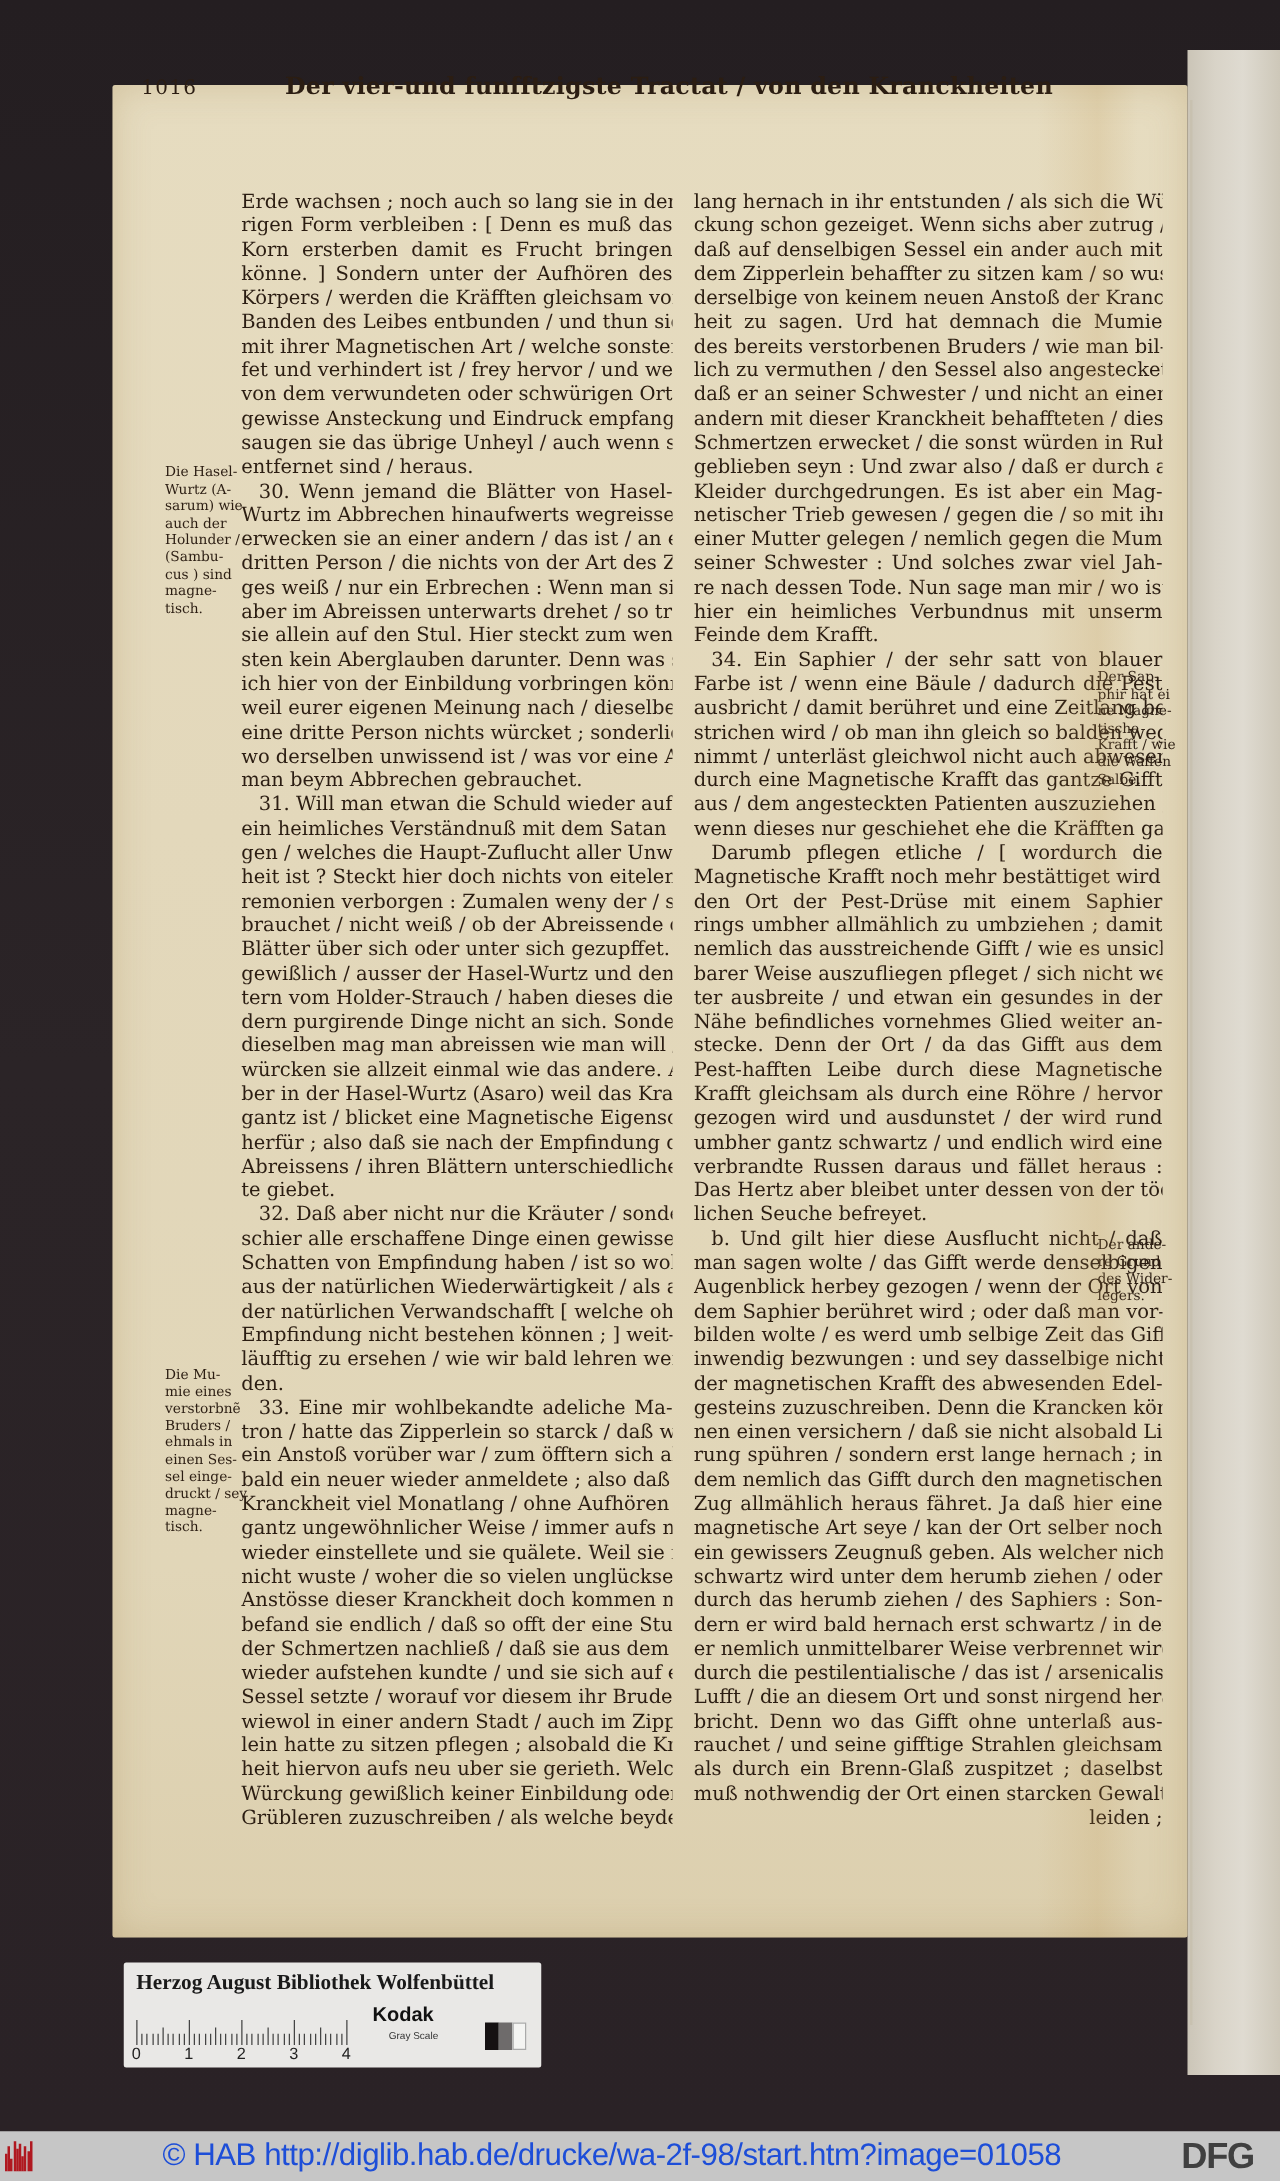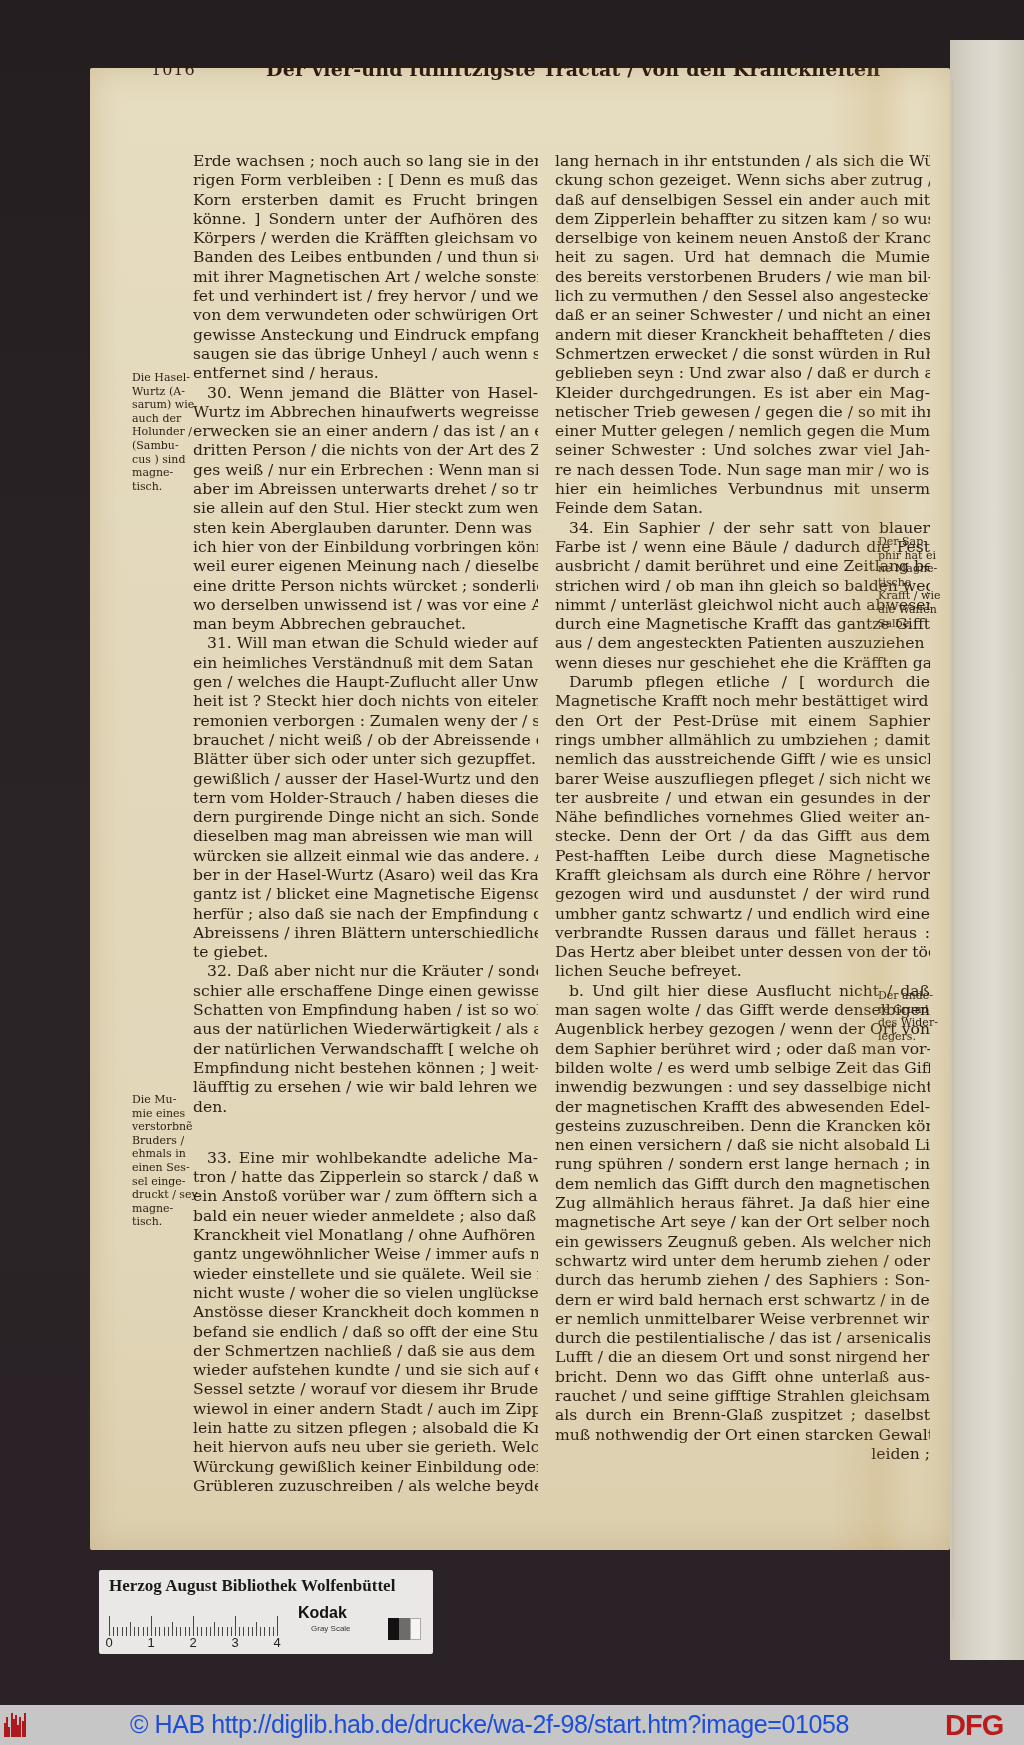--- a/index.html
+++ b/index.html
@@ -83,32 +83,32 @@
   .footer-logo {
     position:absolute; left:4px; top:8px; width:22px; height:24px;
   }
   .footer-logo span { position:absolute; bottom:0; width:2px; background:#b01820; }
   .footer-text {
     position:absolute; left:130px; top:5px; font-family:"Liberation Sans", sans-serif;
     font-size:25px; color:#1d4ed8; white-space:nowrap; letter-spacing:-.4px;
   }
   .dfg {
     position:absolute; left:945px; top:4px; font-family:"Liberation Sans", sans-serif;
-    font-weight:bold; font-size:29px; color:#b91c1c; letter-spacing:-1px;
+    font-weight:bold; font-size:29px; color:#404040; letter-spacing:-1px;
   }
 </style>
 </head>
 <body>
 
 <div class="backdrop"></div>
 <div class="next-leaf"></div>
 <div class="next-leaf-line"></div>
 
 <div class="page">
-  <div class="running-head ink" style="left:23px;top:-10px;margin-left:38px;">
+  <div class="running-head ink" style="left:23px;top:-10px;">
     <span class="folio">1016</span>
     <span class="head-title">Der vier-und funfftzigste Tractat / von den Kranckheiten</span>
   </div>
 
   <div class="col col-left ink" id="colL">
       <span class="line">Erde wachsen ; noch auch so lang sie in der vo-</span>
       <span class="line">rigen Form verbleiben : [ Denn es muß das</span>
       <span class="line">Korn ersterben damit es Frucht bringen</span>
       <span class="line">könne. ] Sondern unter der Aufhören des</span>
       <span class="line">Körpers / werden die Kräfften gleichsam von den</span>
@@ -150,21 +150,21 @@
       <span class="line">Abreissens / ihren Blättern unterschiedliche Kräff-</span>
       <span class="line last">te giebet.</span>
       <span class="line" style="text-indent: 14px;">32. Daß aber nicht nur die Kräuter / sondern</span>
       <span class="line">schier alle erschaffene Dinge einen gewissen</span>
       <span class="line">Schatten von Empfindung haben / ist so wohl</span>
       <span class="line">aus der natürlichen Wiederwärtigkeit / als aus</span>
       <span class="line">der natürlichen Verwandschafft [ welche ohne</span>
       <span class="line">Empfindung nicht bestehen können ; ] weit-</span>
       <span class="line">läufftig zu ersehen / wie wir bald lehren wer-</span>
       <span class="line last">den.</span>
-      <span class="line" style="text-indent: 14px; margin-top: 32px;">33. Eine mir wohlbekandte adeliche Ma-</span>
+      <span class="line" style="text-indent: 14px;">33. Eine mir wohlbekandte adeliche Ma-</span>
       <span class="line">tron / hatte das Zipperlein so starck / daß wenn</span>
       <span class="line">ein Anstoß vorüber war / zum öfftern sich also-</span>
       <span class="line">bald ein neuer wieder anmeldete ; also daß die</span>
       <span class="line">Kranckheit viel Monatlang / ohne Aufhören sich</span>
       <span class="line">gantz ungewöhnlicher Weise / immer aufs neu</span>
       <span class="line">wieder einstellete und sie quälete. Weil sie nun</span>
       <span class="line">nicht wuste / woher die so vielen unglückseeligen</span>
       <span class="line">Anstösse dieser Kranckheit doch kommen müsten ;</span>
       <span class="line">befand sie endlich / daß so offt der eine Sturm</span>
       <span class="line">der Schmertzen nachließ / daß sie aus dem Bette</span>
@@ -188,21 +188,21 @@
       <span class="line">daß er an seiner Schwester / und nicht an einem</span>
       <span class="line">andern mit dieser Kranckheit behaffteten / diese</span>
       <span class="line">Schmertzen erwecket / die sonst würden in Ruh</span>
       <span class="line">geblieben seyn : Und zwar also / daß er durch alle</span>
       <span class="line">Kleider durchgedrungen. Es ist aber ein Mag-</span>
       <span class="line">netischer Trieb gewesen / gegen die / so mit ihm in</span>
       <span class="line">einer Mutter gelegen / nemlich gegen die Mumie</span>
       <span class="line">seiner Schwester : Und solches zwar viel Jah-</span>
       <span class="line">re nach dessen Tode. Nun sage man mir / wo ist</span>
       <span class="line">hier ein heimliches Verbundnus mit unserm</span>
-      <span class="line last">Feinde dem Satan.</span>
+      <span class="line last">Feinde dem Krafft.</span>
       <span class="line" style="text-indent: 14px;">34. Ein Saphier / der sehr satt von blauer</span>
       <span class="line">Farbe ist / wenn eine Bäule / dadurch die Pest</span>
       <span class="line">ausbricht / damit berühret und eine Zeitlang be-</span>
       <span class="line">strichen wird / ob man ihn gleich so balden weg-</span>
       <span class="line">nimmt / unterläst gleichwol nicht auch abwesend</span>
       <span class="line">durch eine Magnetische Krafft das gantze Gifft</span>
       <span class="line">aus / dem angesteckten Patienten auszuziehen ;</span>
       <span class="line">wenn dieses nur geschiehet ehe die Kräfften gar</span>
       <span class="line" style="text-indent: 14px;">Darumb pflegen etliche / [ wordurch die</span>
       <span class="line">Magnetische Krafft noch mehr bestättiget wird / ]</span>

